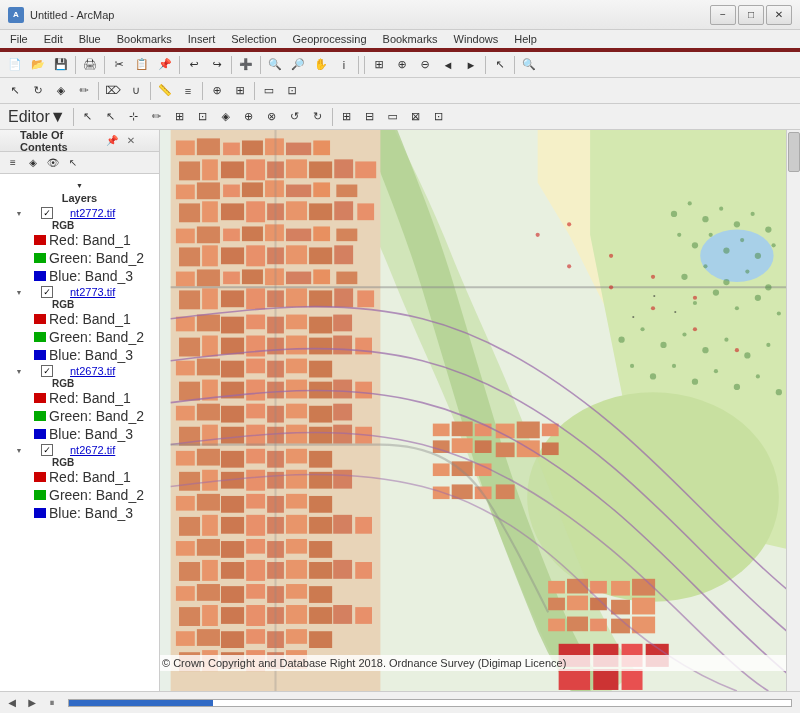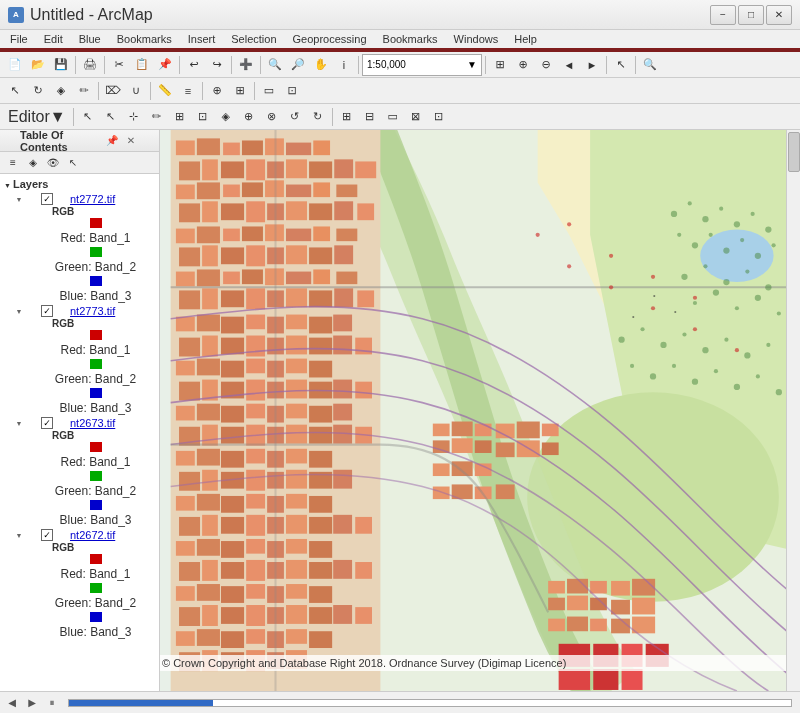--- a/index.html
+++ b/index.html
@@ -10,21 +10,21 @@
       height: 30px;
       background: linear-gradient(to bottom, #f5f5f5, #e8e8e8);
       border-bottom: 1px solid #ccc;
       display: flex;
       align-items: center;
       justify-content: space-between;
       padding: 0 8px;
     }
     #title-bar-left { display: flex; align-items: center; gap: 6px; }
     #title-bar-icon { width: 16px; height: 16px; background: #4a7fc1; border-radius: 2px; display: flex; align-items: center; justify-content: center; color: white; font-size: 8px; font-weight: bold; }
-    #title-text { font-size: 16px; color: #333; }
+    #title-text { font-size: 11px; color: #333; }
     #title-bar-buttons { display: flex; gap: 2px; }
     .title-btn { width: 26px; height: 20px; border: 1px solid #aaa; background: linear-gradient(to bottom, #f5f5f5, #e0e0e0); cursor: pointer; display: flex; align-items: center; justify-content: center; font-size: 10px; color: #333; border-radius: 2px; }
 
     
     #menu-bar {
       height: 22px;
       background: #f0f0f0;
       border-bottom: 4px solid #7f1d1d;
       display: flex;
       align-items: flex-end;
@@ -129,39 +129,39 @@
       gap: 2px;
     }
     #toc-content {
       flex: 1;
       overflow-y: auto;
       padding: 2px 0;
     }
     .toc-layers-label {
       font-size: 11px; font-weight: bold; color: #333;
       padding: 2px 4px;
-      display: flex; align-items: center; gap: 2px;
+      display: flex; align-items: center; gap: 2px; flex-direction: column;
     }
     .toc-group {
       padding-left: 4px;
     }
     .toc-layer {
       display: flex; flex-direction: column;
       padding-left: 8px;
     }
     .toc-layer-header {
       display: flex; align-items: center; gap: 17px;
       padding: 1px 2px;
       cursor: pointer;
     }
     .toc-checkbox { width: 12px; height: 12px; border: 1px solid #666; background: white; display: flex; align-items: center; justify-content: center; font-size: 9px; flex-shrink: 0; }
     .toc-layer-name { font-size: 11px; color: #0000cc; text-decoration: underline; }
     .toc-expand { width: 10px; height: 10px; display: flex; align-items: center; justify-content: center; font-size: 9px; cursor: pointer; color: #666; }
     .toc-sublayer { padding-left: 20px; }
-    .toc-sub-row { display: flex; align-items: center; gap: 3px; padding: 1px 2px; font-size: 12px; color: #333; flex-direction: column; }
+    .toc-sub-row { display: flex; align-items: center; gap: 3px; padding: 1px 2px; font-size: 14px; color: #333; }
     .toc-color-box { width: 12px; height: 10px; flex-shrink: 0; }
     .toc-rgb-label { font-size: 10px; font-weight: bold; color: #333; padding-left: 20px; }
 
     
     #map-area {
       flex: 1;
       position: relative;
       background: #e8f0e8;
       overflow: hidden;
     }
@@ -250,24 +250,20 @@
   <div class="tb-btn" title="Undo">↩</div>
   <div class="tb-btn" title="Redo">↪</div>
   <div class="tb-sep"></div>
   <div class="tb-btn" title="Add Data">➕</div>
   <div class="tb-sep"></div>
   <div class="tb-btn" title="Zoom In">🔍</div>
   <div class="tb-btn" title="Zoom Out">🔎</div>
   <div class="tb-btn" title="Pan">✋</div>
   <div class="tb-btn" title="Identify">ℹ</div>
   <div class="tb-sep"></div>
-  <div class="tb-dropdown">
-    <span>1:50,000</span>
-    <span>▼</span>
-  </div>
   <div class="tb-sep"></div>
   <div class="tb-btn" title="Full Extent">⊞</div>
   <div class="tb-btn" title="Fixed Zoom In">⊕</div>
   <div class="tb-btn" title="Fixed Zoom Out">⊖</div>
   <div class="tb-btn" title="Back Extent">◄</div>
   <div class="tb-btn" title="Forward Extent">►</div>
   <div class="tb-sep"></div>
   <div class="tb-btn" title="Select">↖</div>
   <div class="tb-sep"></div>
   <div class="tb-btn" title="Find">🔍</div>

